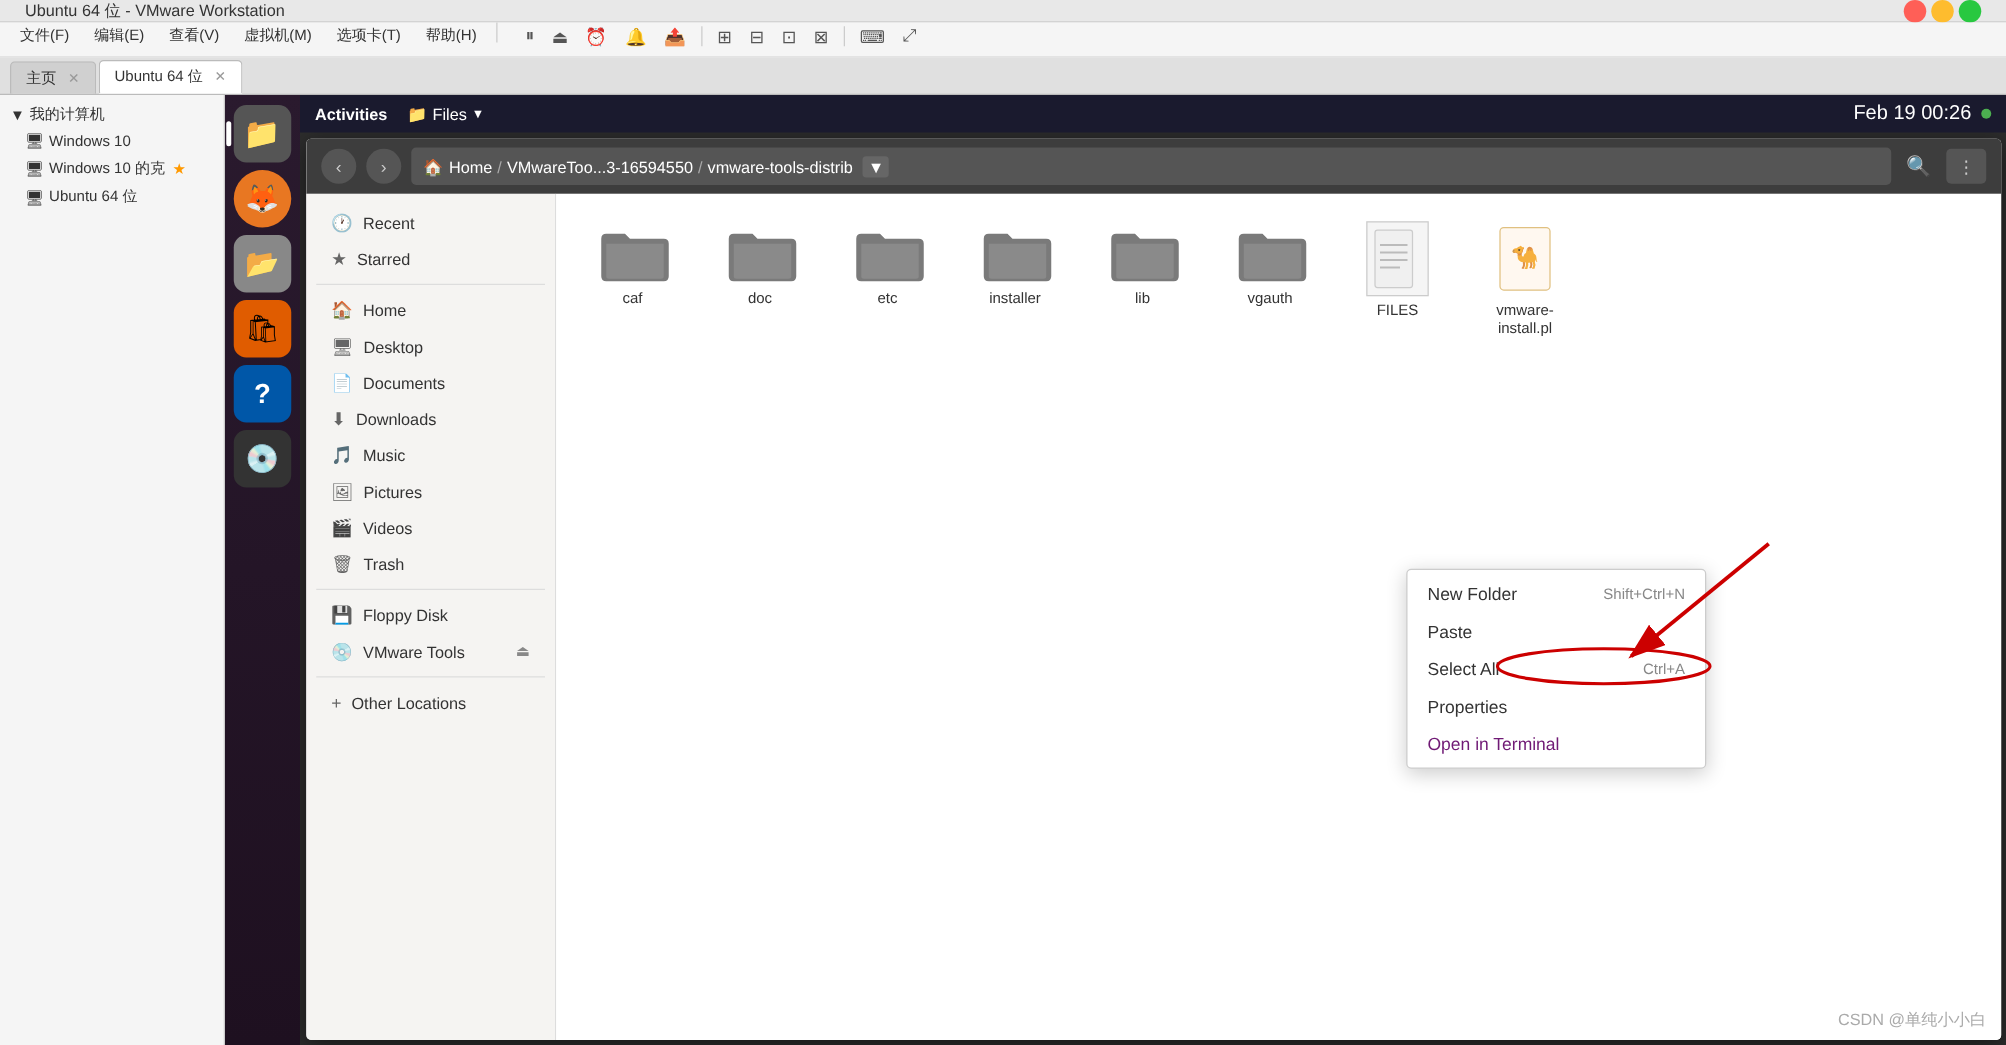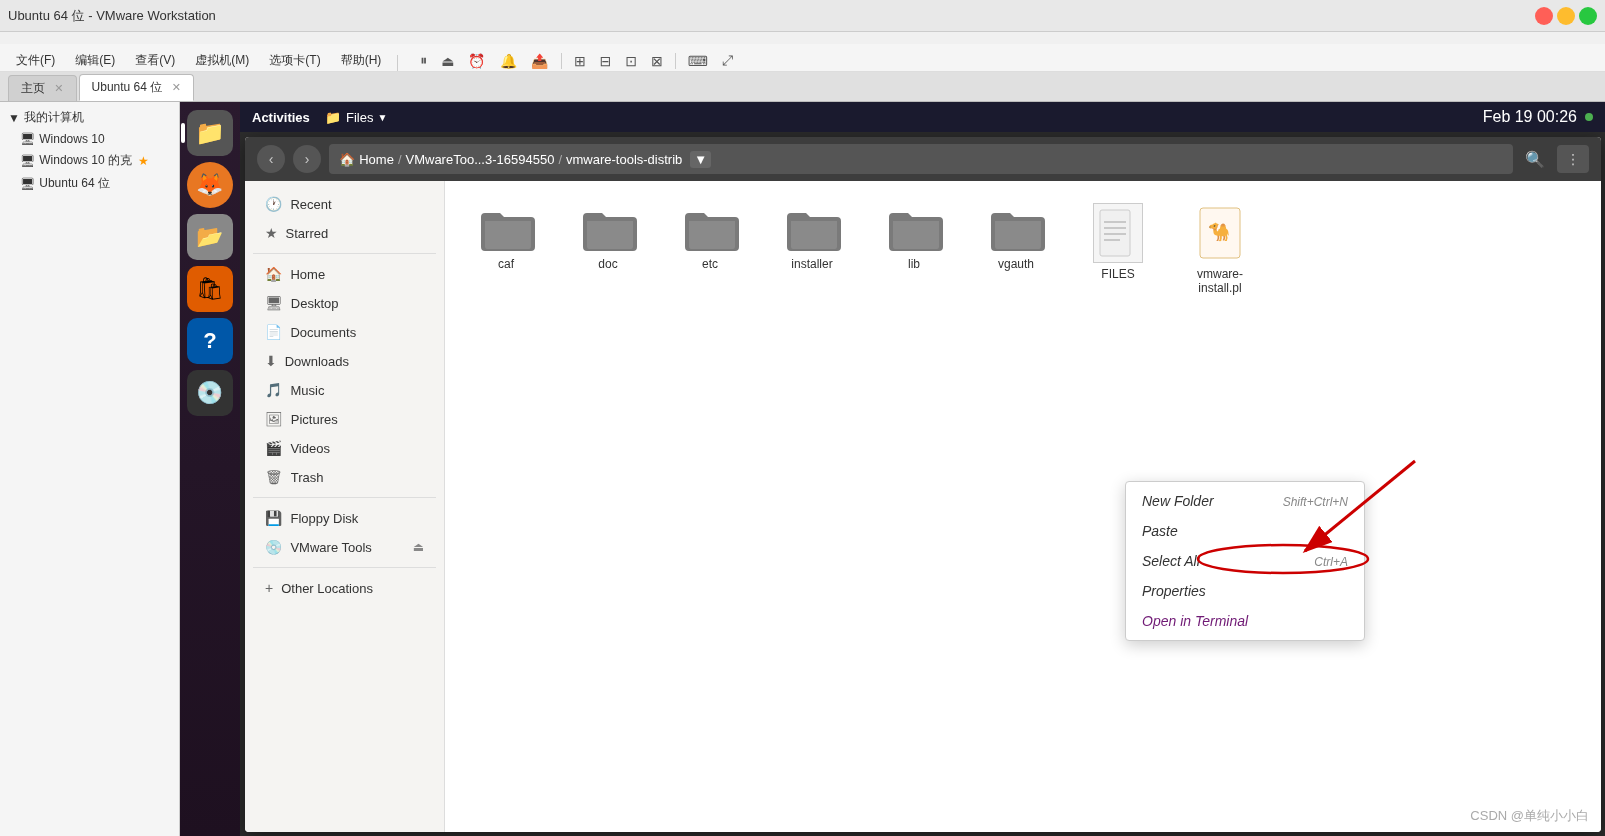--- a/index.html
+++ b/index.html
@@ -4,51 +4,50 @@
   <style>
     * { box-sizing: border-box; margin: 0; padding: 0; }
     body { font-family: 'Segoe UI', Arial, sans-serif; background: #3c3c3c; width: 1605px; height: 836px; overflow: hidden; position: relative; }
 
     
     .vmware-window { width: 100%; height: 100%; display: flex; flex-direction: column; background: #f0f0f0; }
 
     
     .vmware-titlebar {
       background: #e8e8e8;
-      height: 32px;
-      display: flex;
-      align-items: center;
-      padding: 0 8px;
+      height: 18px;
+      display: flex;
+      align-items: center;
+      padding: 0 20px;
       border-bottom: 1px solid #ccc;
       font-size: 13px;
       color: #333;
     }
     .vmware-titlebar .title { flex: 1; font-size: 13px; }
     .vmware-titlebar .win-controls { display: flex; gap: 4px; }
     .vmware-titlebar .win-btn {
       width: 18px; height: 18px; border-radius: 50%;
       border: none; cursor: pointer; font-size: 10px;
       display: flex; align-items: center; justify-content: center;
     }
     .win-btn.close { background: #ff5f57; }
     .win-btn.min { background: #febc2e; }
     .win-btn.max { background: #28c840; }
 
     
     .vmware-menubar {
       background: #f5f5f5;
       height: 28px;
       display: flex;
-      align-items: flex-end;
+      align-items: flex-start;
       padding: 0 8px;
       border-bottom: 1px solid #ddd;
       font-size: 12px;
       color: #333;
       gap: 4px;
-      margin-top: 12px;
     }
     .menu-item { padding: 2px 8px; cursor: pointer; }
     .menu-sep { width: 1px; height: 16px; background: #ccc; margin: 0 4px; }
     .menu-toolbar-btn {
       padding: 2px 6px; cursor: pointer; border: none; background: transparent;
       font-size: 14px; color: #555;
     }
     .vmware-toolbar-icons { display: flex; align-items: center; gap: 2px; margin-left: 8px; }
 
     
@@ -326,23 +325,22 @@
       min-width: 240px;
       padding: 4px 0;
       font-size: 14px;
       z-index: 1000;
     }
     .ctx-item {
       padding: 7px 16px;
       cursor: pointer;
       display: flex;
       justify-content: space-between;
-      align-items: flex-end;
+      align-items: center;
       color: #333;
-      font-style: italic;
     }
     .ctx-item .shortcut { color: #888; font-size: 12px; }
     .ctx-item.open-terminal { color: #701a75; }
 
     
     .arrow-annotation {
       position: absolute;
       top: 270px;
       left: 750px;
       pointer-events: none;

